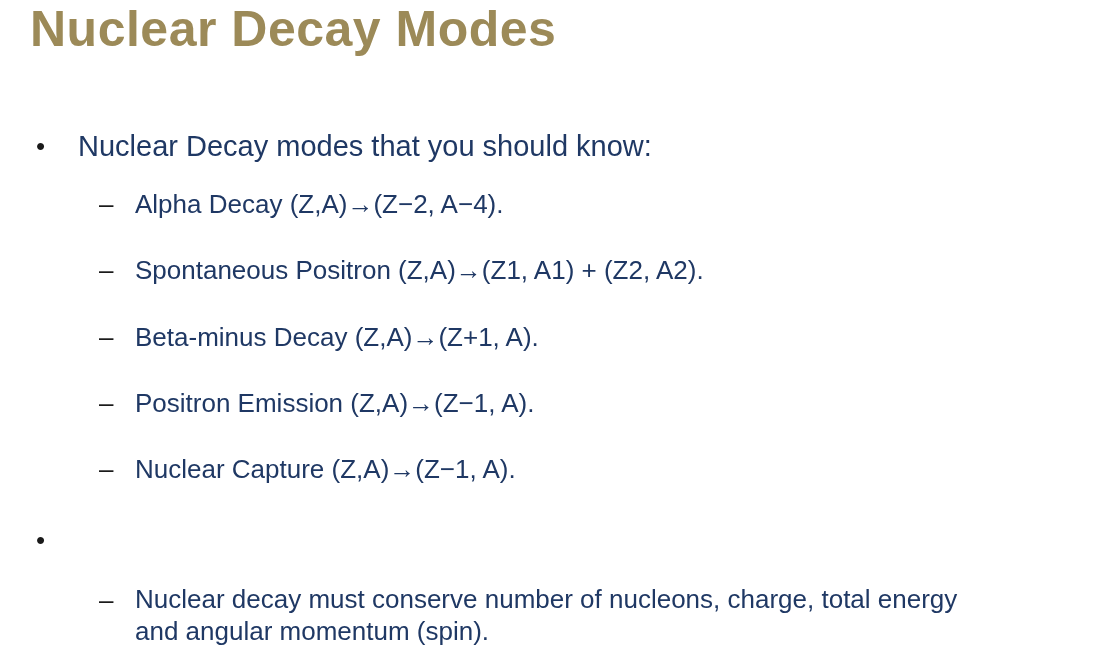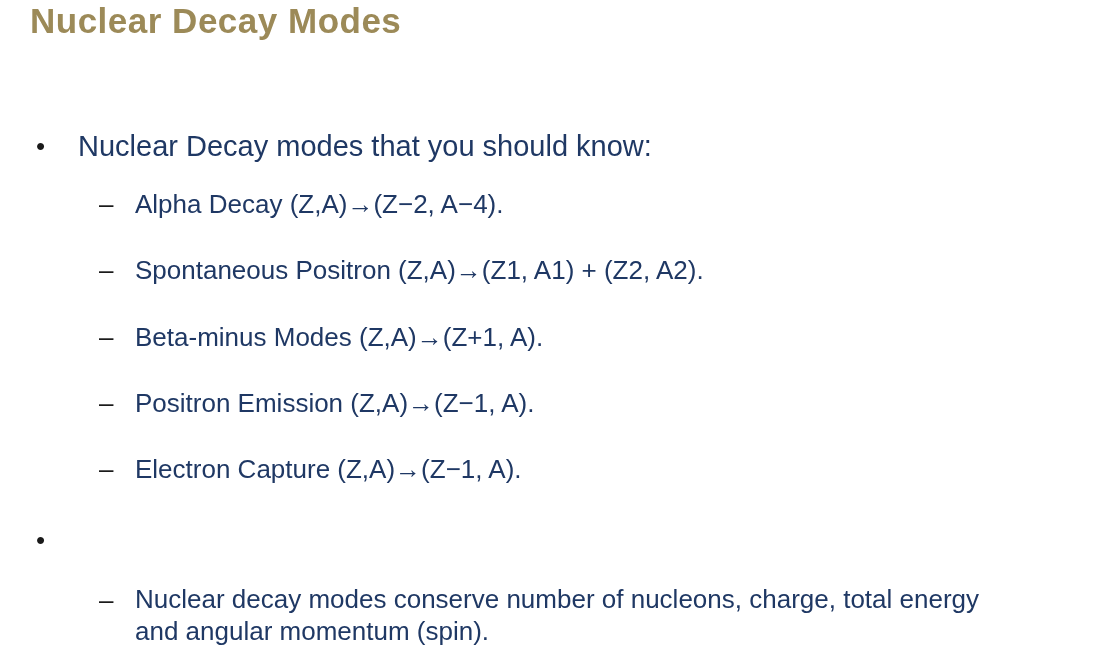--- a/index.html
+++ b/index.html
@@ -17,21 +17,21 @@
     background:var(--bg-color);
     overflow:hidden;
     font-family:"Liberation Sans","DejaVu Sans",sans-serif;
     color:var(--body-color);
   }
   .slide-title{
     position:absolute;
     left:30px;
     top:2px;
     margin:0;
-    font-size:35px;
+    font-size:50px;
     font-weight:bold;
     letter-spacing:0.5px;
     line-height:1.1;
     color:var(--title-color);
   }
   .row{
     position:absolute;
     display:flex;
     align-items:flex-start;
   }
@@ -91,35 +91,35 @@
     <span class="txt">Alpha Decay (Z,A)→(Z−2, A−4).</span>
   </div>
 
   <div class="row l2 pos-s2">
     <span class="marker">–</span>
     <span class="txt">Spontaneous Positron (Z,A)→(Z1, A1) + (Z2, A2).</span>
   </div>
 
   <div class="row l2 pos-s3">
     <span class="marker">–</span>
-    <span class="txt">Beta-minus Modes (Z,A)→(Z+1, A).</span>
+    <span class="txt">Beta-minus Decay (Z,A)→(Z+1, A).</span>
   </div>
 
   <div class="row l2 pos-s4">
     <span class="marker">–</span>
     <span class="txt">Positron Emission (Z,A)→(Z−1, A).</span>
   </div>
 
   <div class="row l2 pos-s5">
     <span class="marker">–</span>
-    <span class="txt">Electron Capture (Z,A)→(Z−1, A).</span>
+    <span class="txt">Nuclear Capture (Z,A)→(Z−1, A).</span>
   </div>
 
   <div class="row l1 pos-b2">
     <span class="marker">•</span>
   </div>
 
   <div class="row l2 l2-last pos-s6">
     <span class="marker">–</span>
-    <span class="txt">Nuclear decay modes conserve number of nucleons, charge, total energy and angular momentum (spin).</span>
+    <span class="txt">Nuclear decay must conserve number of nucleons, charge, total energy and angular momentum (spin).</span>
   </div>
 
 </div>
 
 </body></html>

